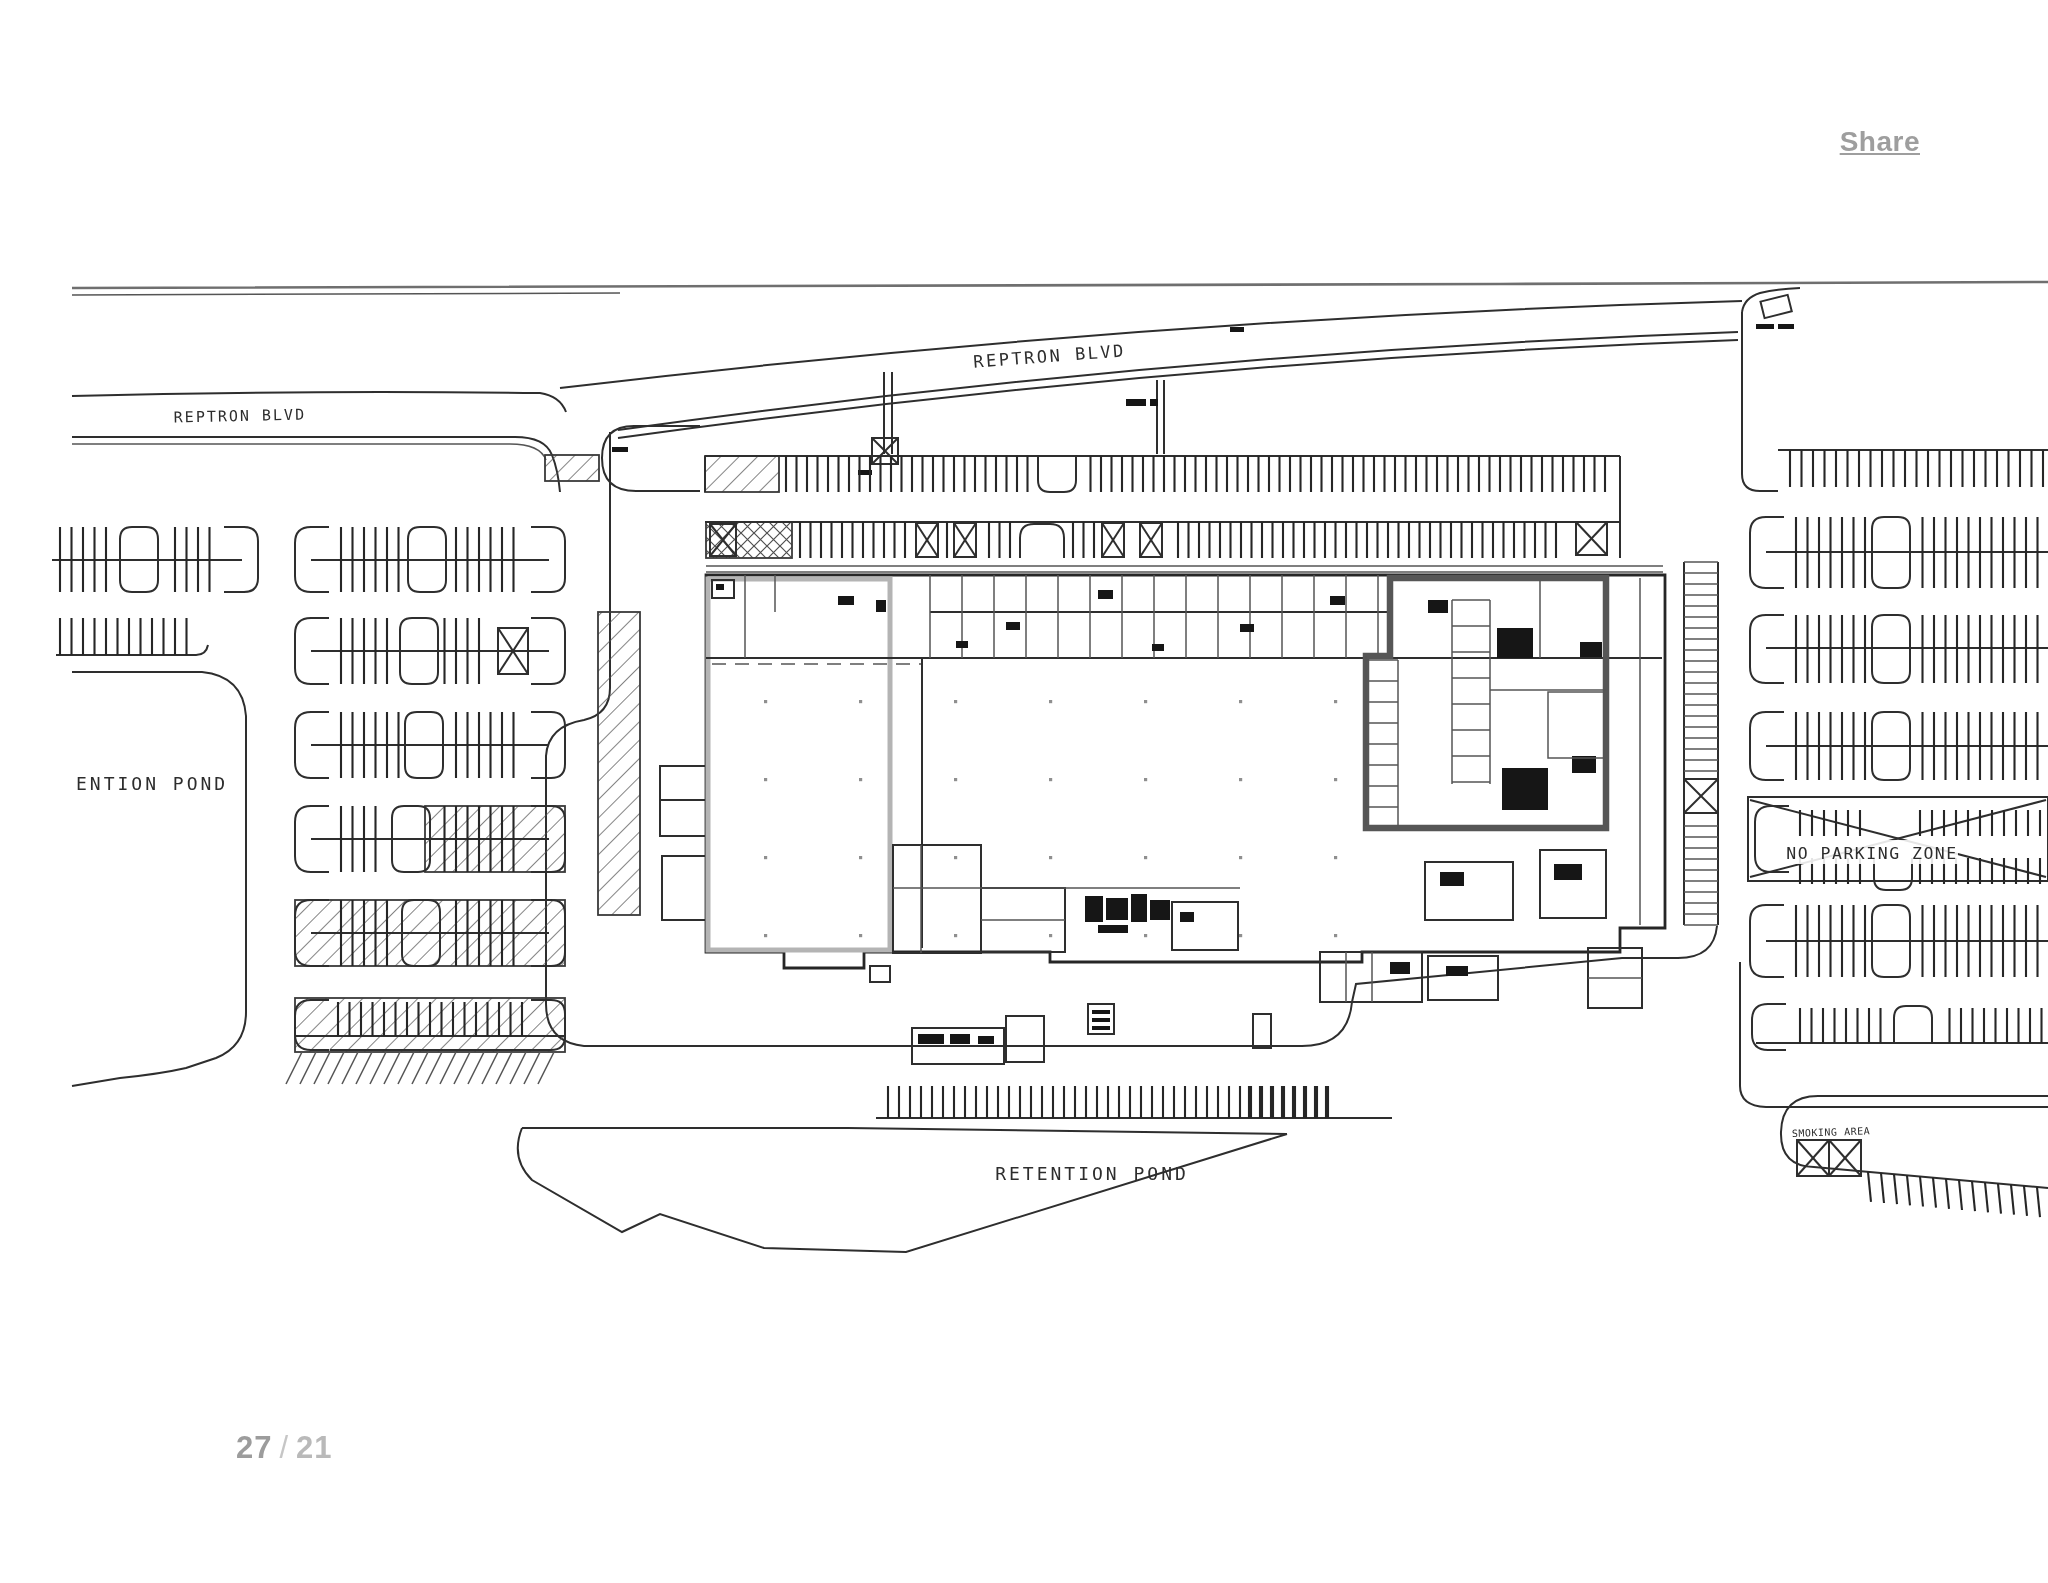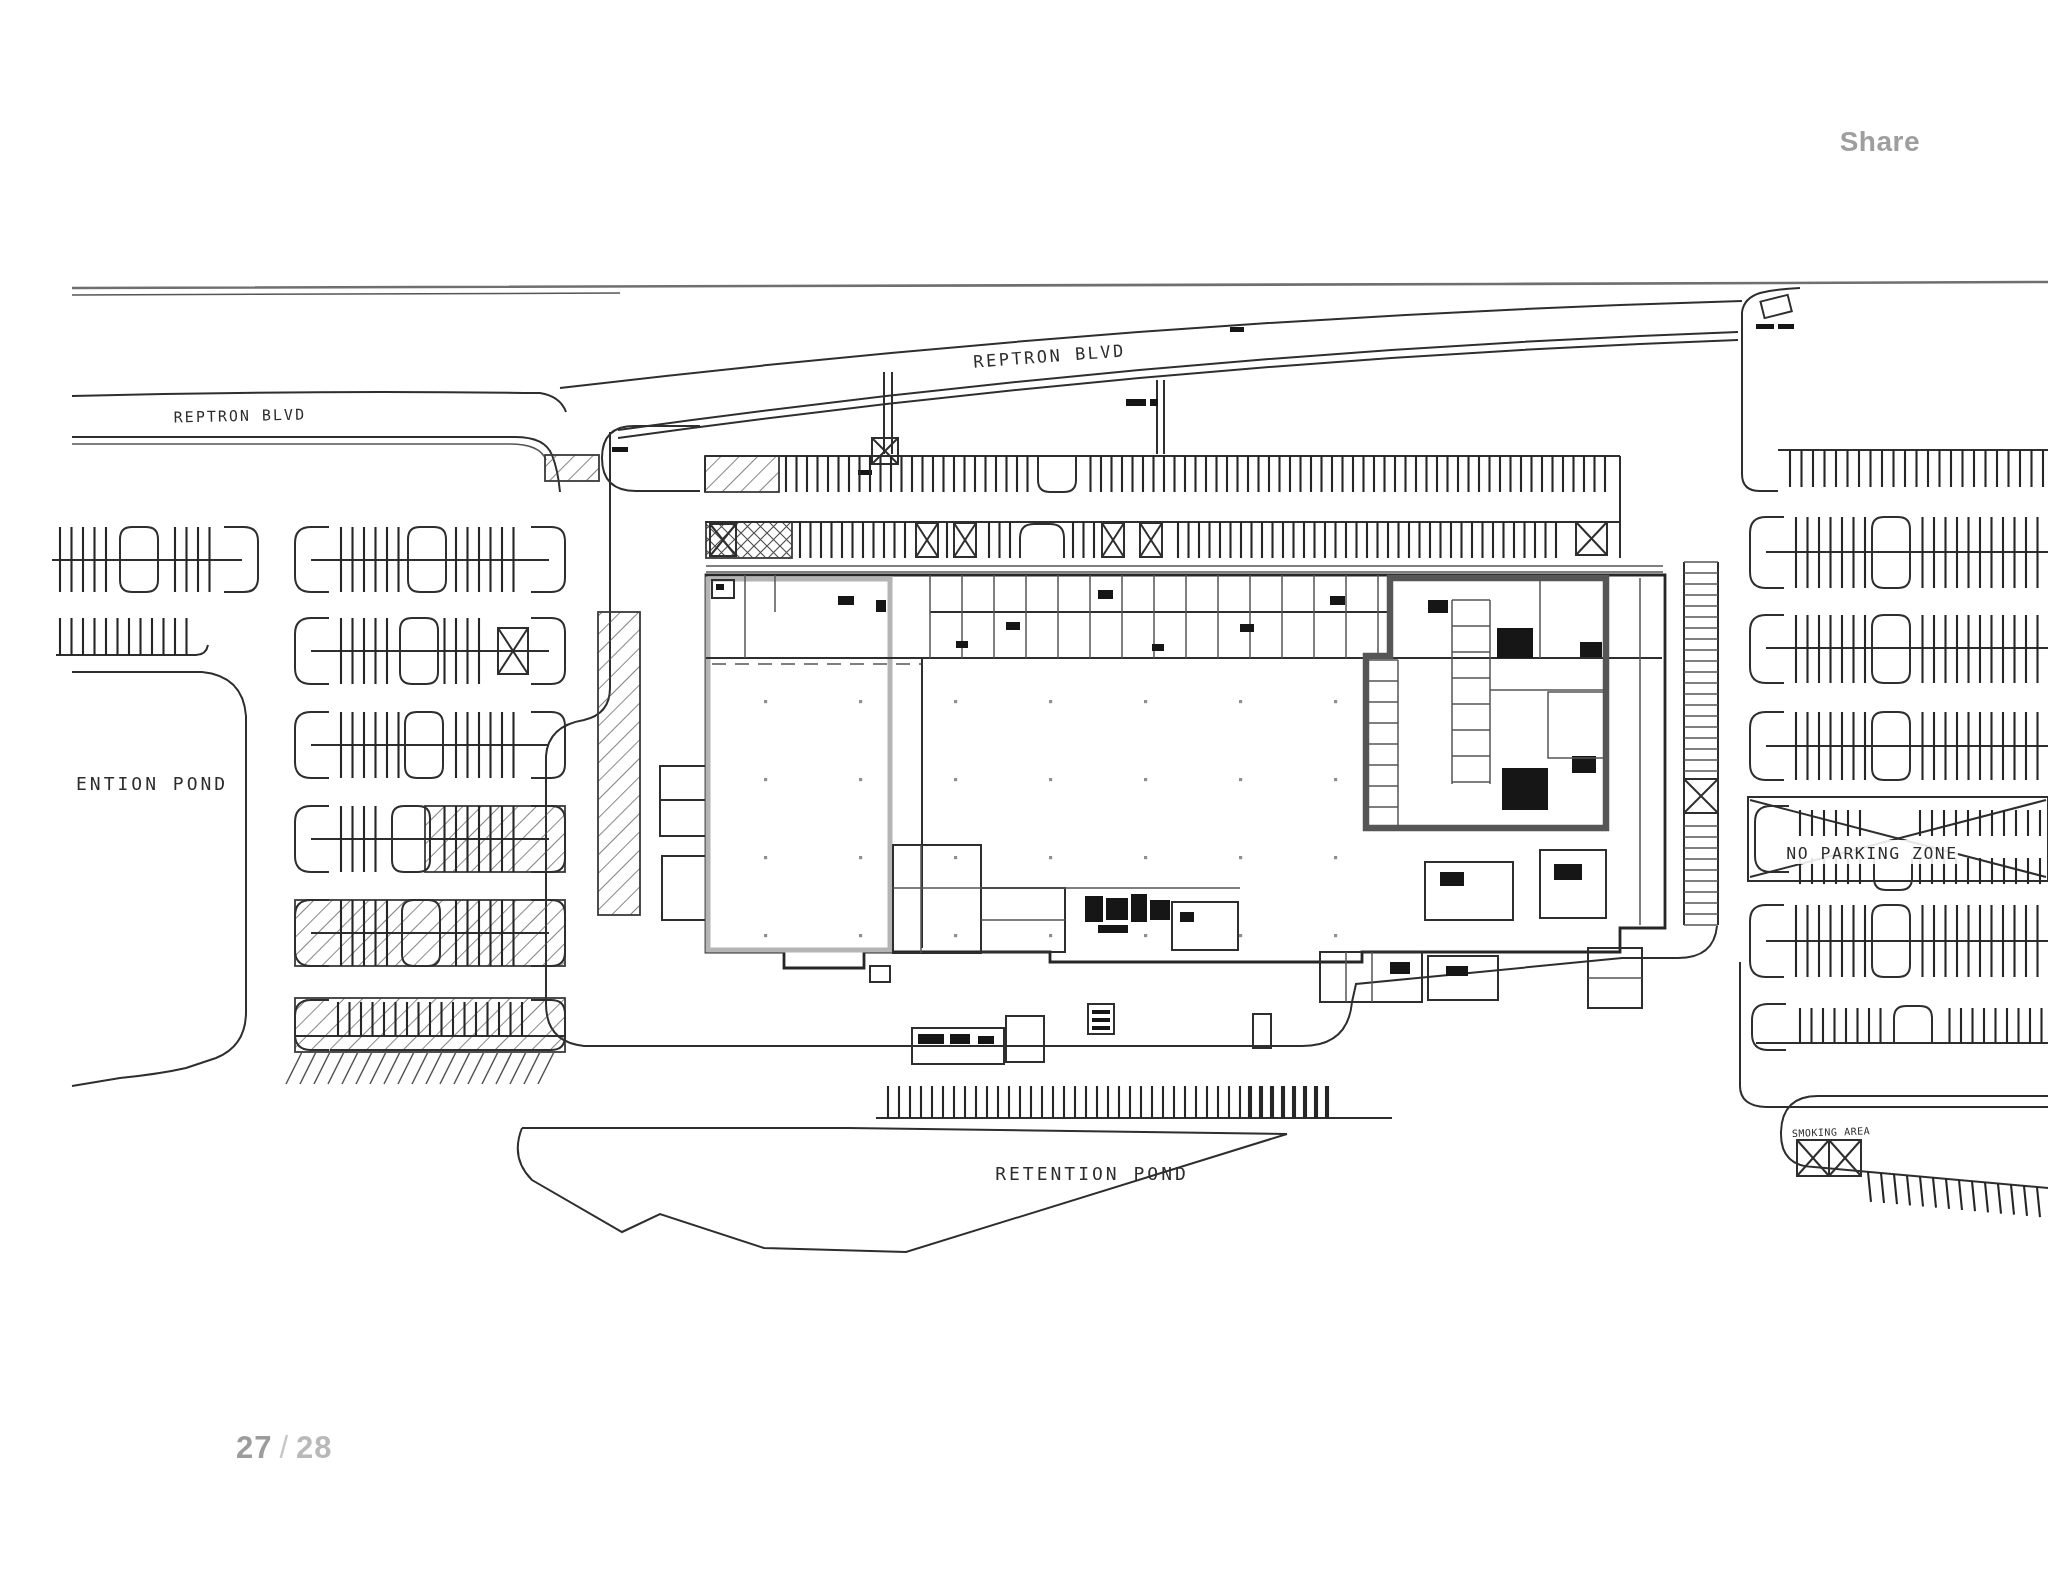--- a/index.html
+++ b/index.html
@@ -1,20 +1,20 @@
 <!DOCTYPE html>
 <html><head>
 <meta charset="utf-8">
 <style>
   html,body{margin:0;padding:0;background:#ffffff;}
   body{width:2048px;height:1583px;position:relative;overflow:hidden;
        font-family:"Liberation Sans",sans-serif;}
   .share-btn{position:absolute;top:126px;right:128px;
        font:600 28px "Liberation Sans",sans-serif;color:#9e9e9e;
-       letter-spacing:.5px;cursor:pointer;}
+       letter-spacing:.5px;cursor:pointer;text-decoration:underline;}
   .page-ind{position:absolute;left:236px;top:1430px;
        font:700 31px "Liberation Sans",sans-serif;color:#9c9c9c;letter-spacing:1px;}
   .page-ind .sep{color:#c6c6c6;font-weight:400;padding:0 7px;}
   .page-ind .total{color:#b9b9b9;}
   svg.plan{position:absolute;left:0;top:0;}
   svg text{font-family:"DejaVu Sans Mono",monospace;fill:#2d2d2d;}
   .ln{stroke:#2e2e2e;stroke-width:2;fill:none}
   .lt{stroke:#555555;stroke-width:1.5;fill:none}
   .tk{stroke:#262626;stroke-width:2.1;fill:none}
   .bd{stroke:#262626;stroke-width:2.8;fill:#ffffff}
@@ -948,14 +948,14 @@
 
   <text x="1050" y="362" font-size="17" letter-spacing="2.5" text-anchor="middle" transform="rotate(-4.3 1050 362)">REPTRON BLVD</text>
   <text x="240" y="421" font-size="15" letter-spacing="2" text-anchor="middle" transform="rotate(-1.2 240 421)">REPTRON BLVD</text>
   <text x="76" y="790" font-size="18" letter-spacing="3">ENTION POND</text>
   <text x="1092" y="1180" font-size="18" letter-spacing="3" text-anchor="middle">RETENTION POND</text>
   <text x="1872" y="859" font-size="16.5" letter-spacing="1.5" text-anchor="middle">NO PARKING ZONE</text>
   <text x="1792" y="1137" font-size="10" letter-spacing="0.5" transform="rotate(-2 1792 1137)">SMOKING AREA</text>
 </svg>
 
 <div class="page-ind">
-  <span>27</span><span class="sep">/</span><span class="total">28</span>
+  <span>27</span><span class="sep">/</span><span class="total">21</span>
 </div>
 
 </body></html>

